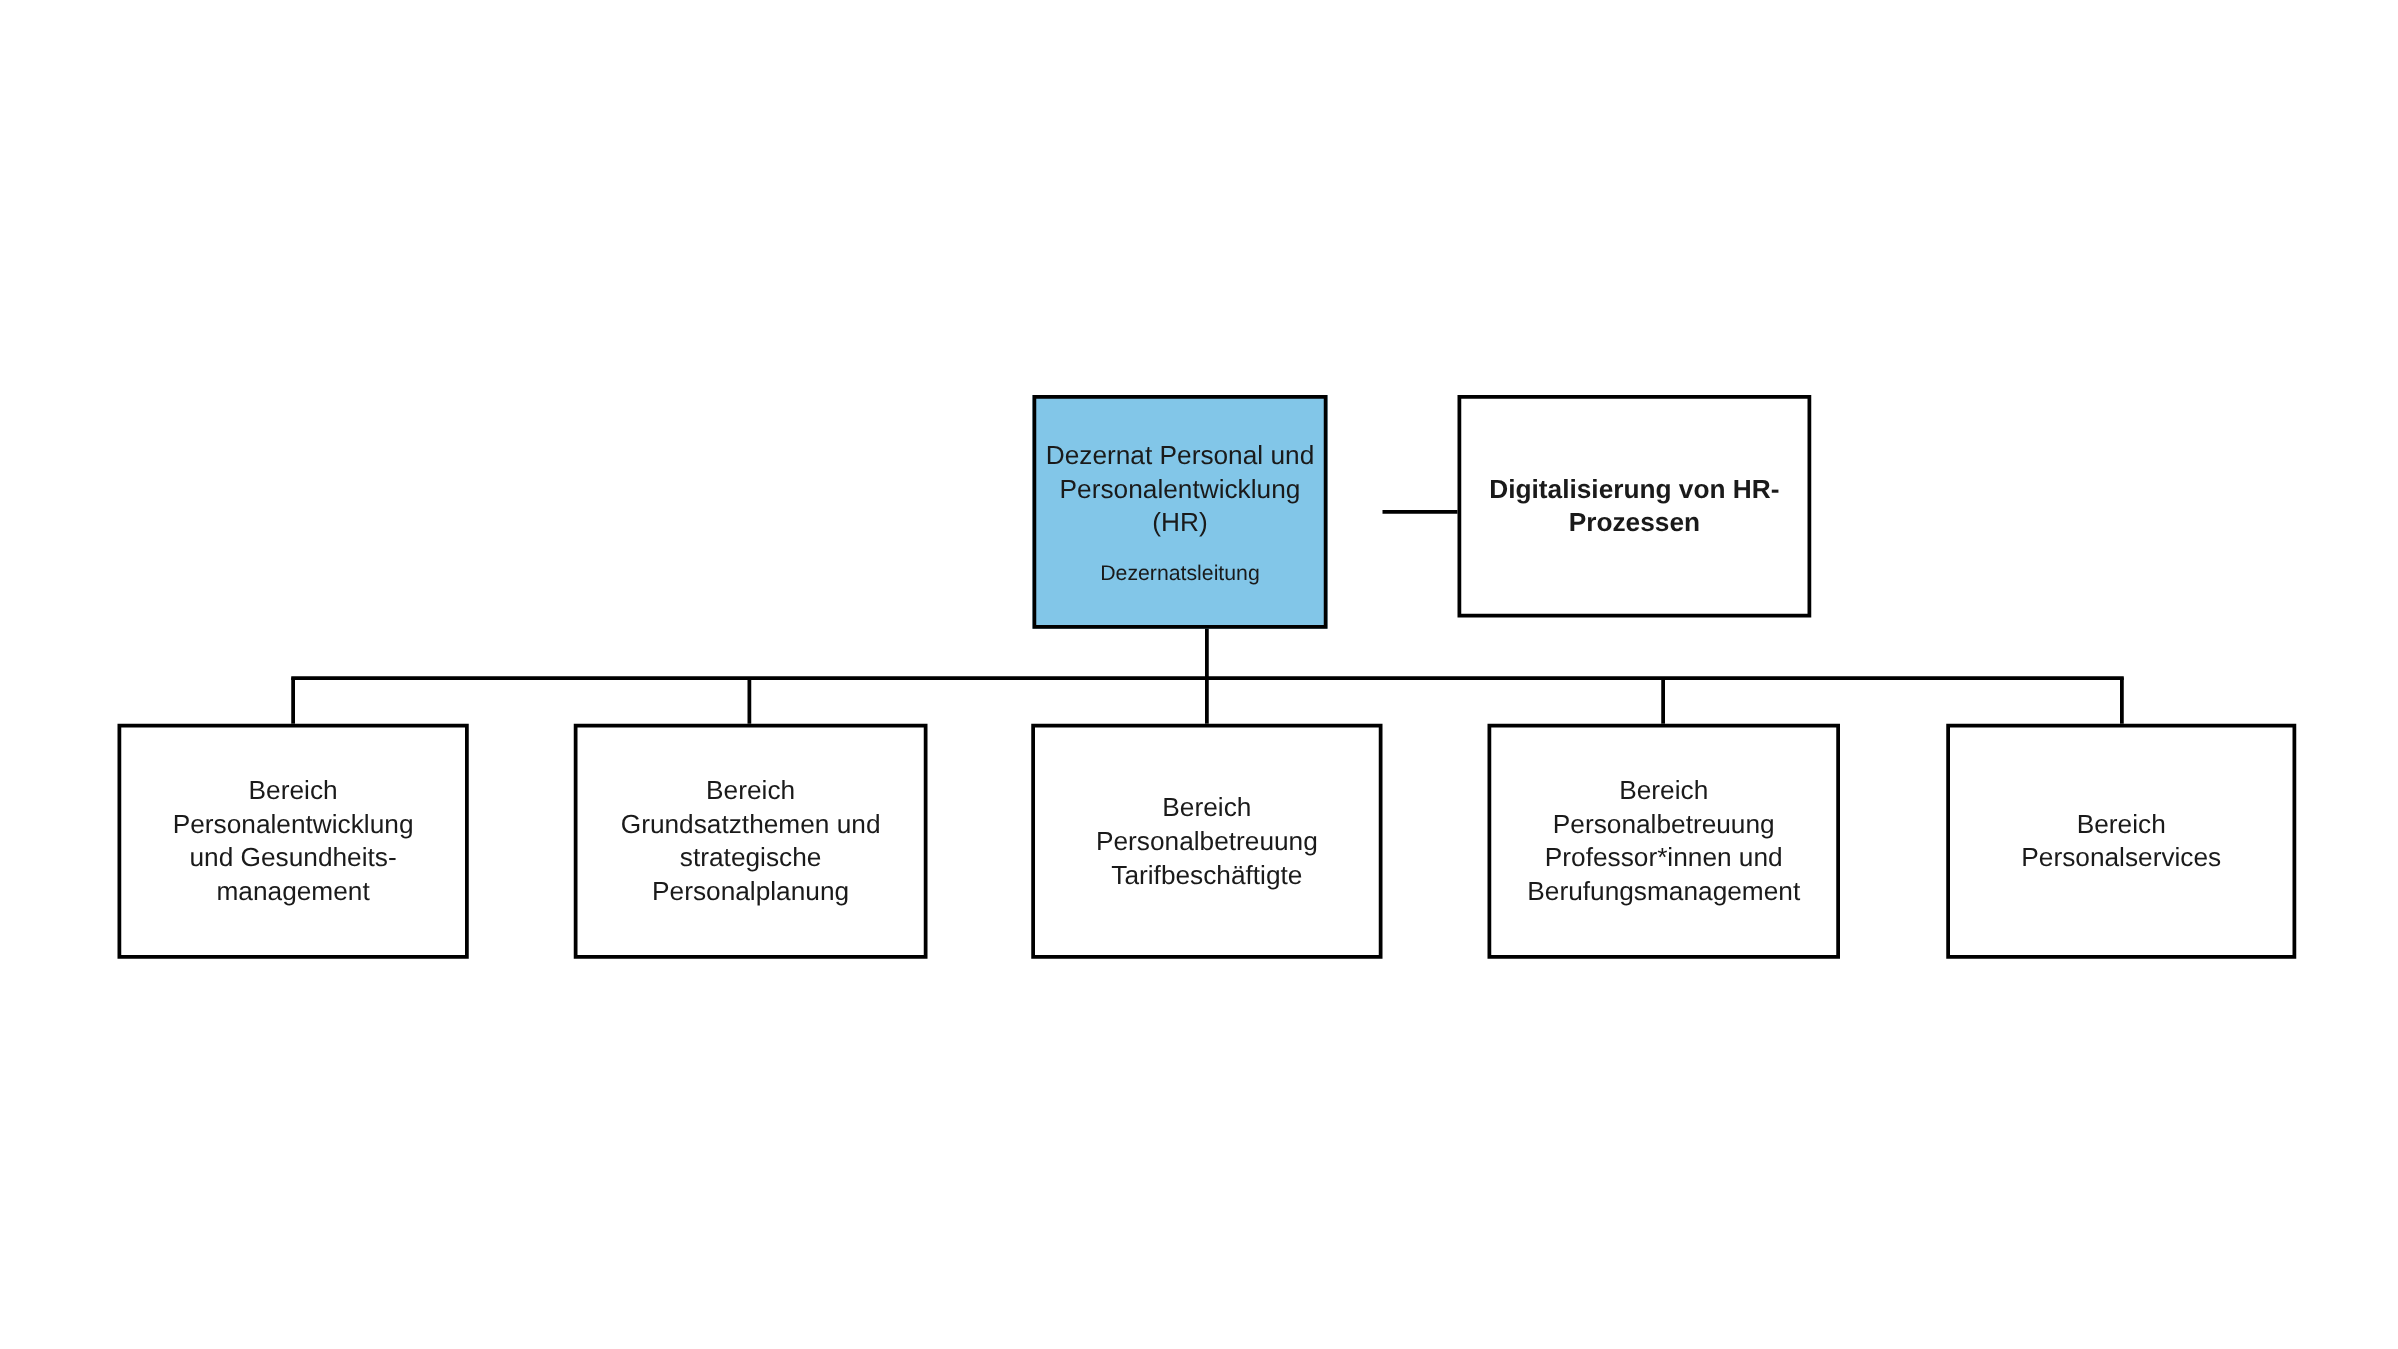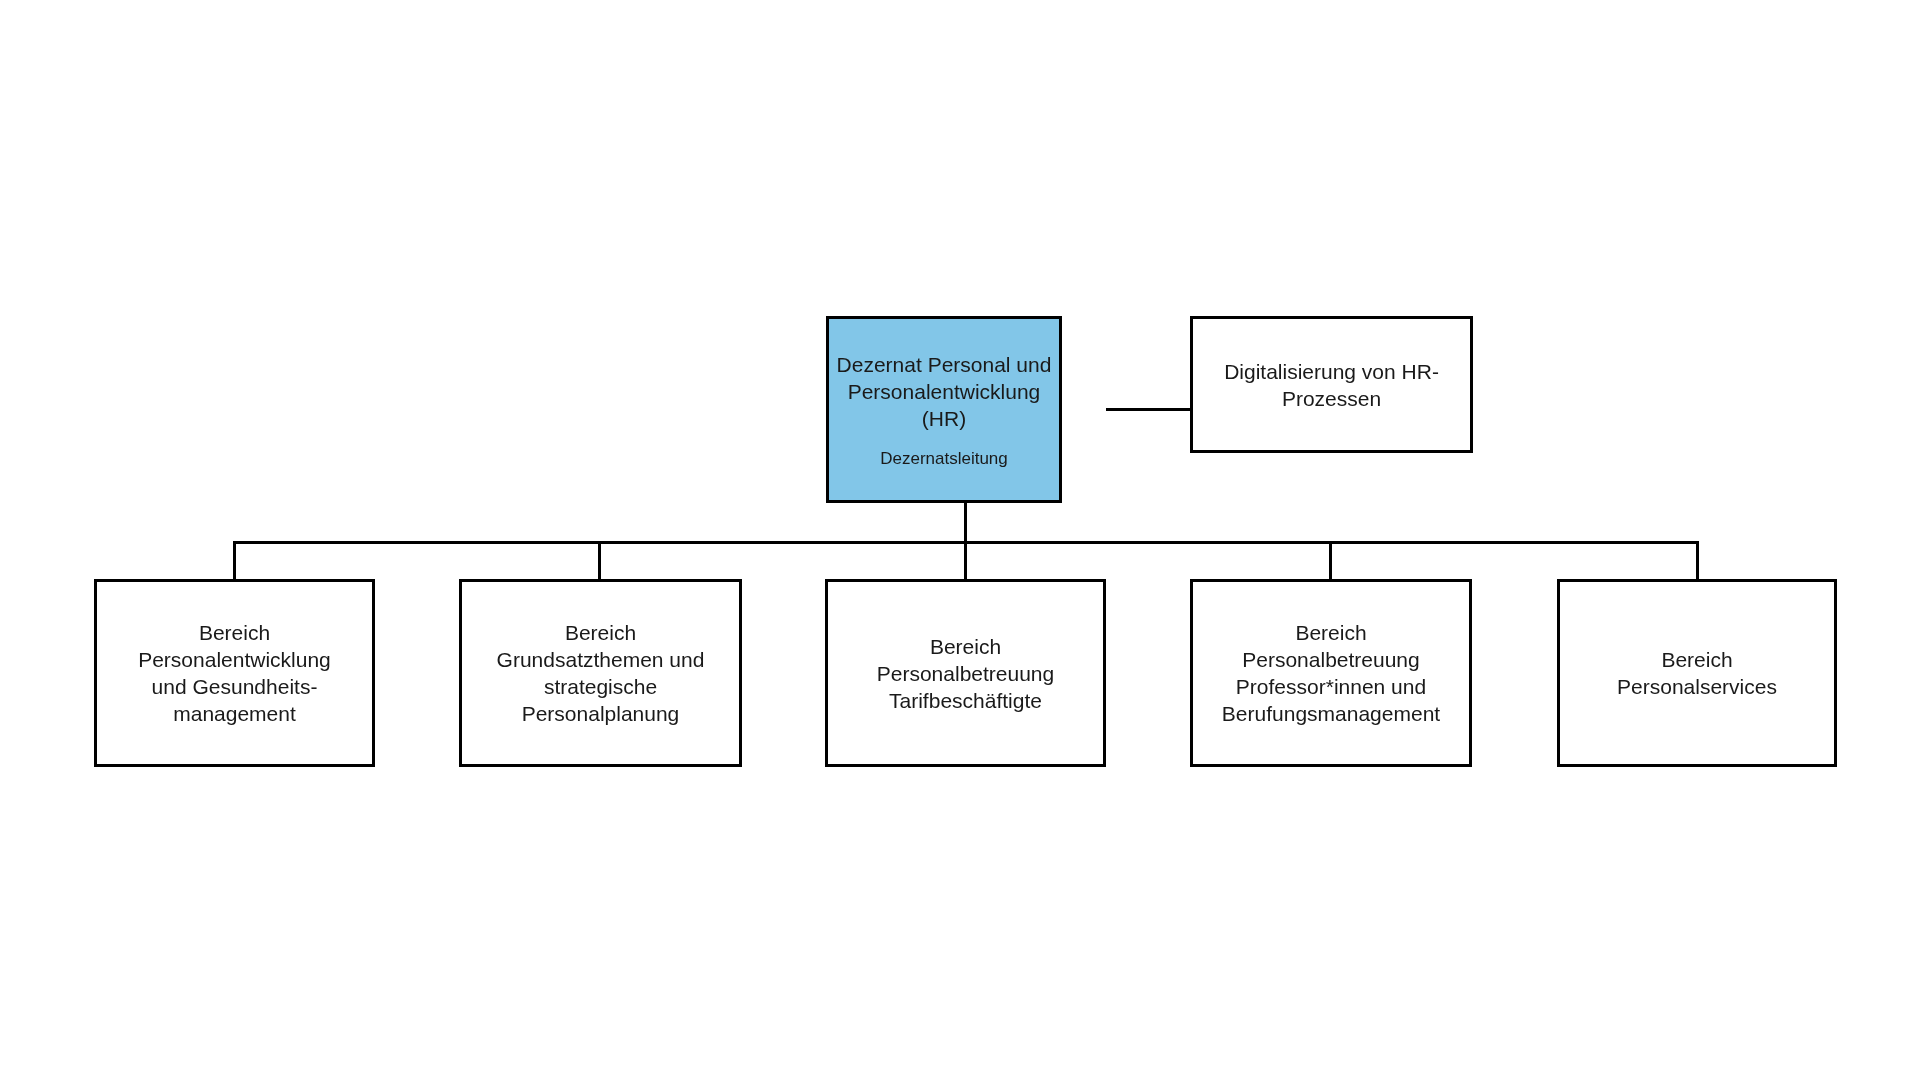--- a/index.html
+++ b/index.html
@@ -38,21 +38,21 @@
     font-size: 17px;
     line-height: 21px;
     margin-top: 16px;
   }
   .line {
     position: absolute;
     background: #000000;
   }
   
   #root-node   { left: 826px;  top: 316px; width: 236px; height: 187px; }
-  #side-node   { left: 1190px; top: 316px; width: 283px; height: 137px; }
+  #side-node   { left: 1166px; top: 316px; width: 283px; height: 178px; font-weight: bold; }
   #child-1     { left: 94px;   top: 579px; width: 281px; height: 188px; }
   #child-2     { left: 459px;  top: 579px; width: 283px; height: 188px; }
   #child-3     { left: 825px;  top: 579px; width: 281px; height: 188px; }
   #child-4     { left: 1190px; top: 579px; width: 282px; height: 188px; }
   #child-5     { left: 1557px; top: 579px; width: 280px; height: 188px; }
   #conn-root-side { left: 1106px; top: 408px; width: 84px;   height: 3px; }
   #conn-root-drop { left: 964px;  top: 502px; width: 3px;    height: 78px; }
   #conn-bus       { left: 233px;  top: 541px; width: 1466px; height: 3px; }
   #conn-drop-1    { left: 233px;  top: 542px; width: 3px;    height: 38px; }
   #conn-drop-2    { left: 598px;  top: 542px; width: 3px;    height: 38px; }

